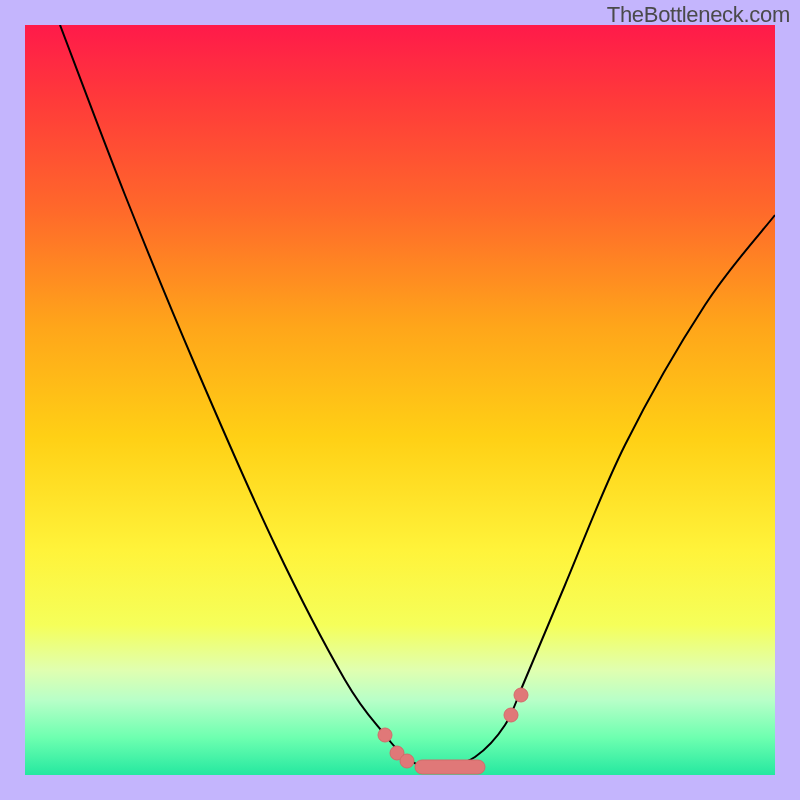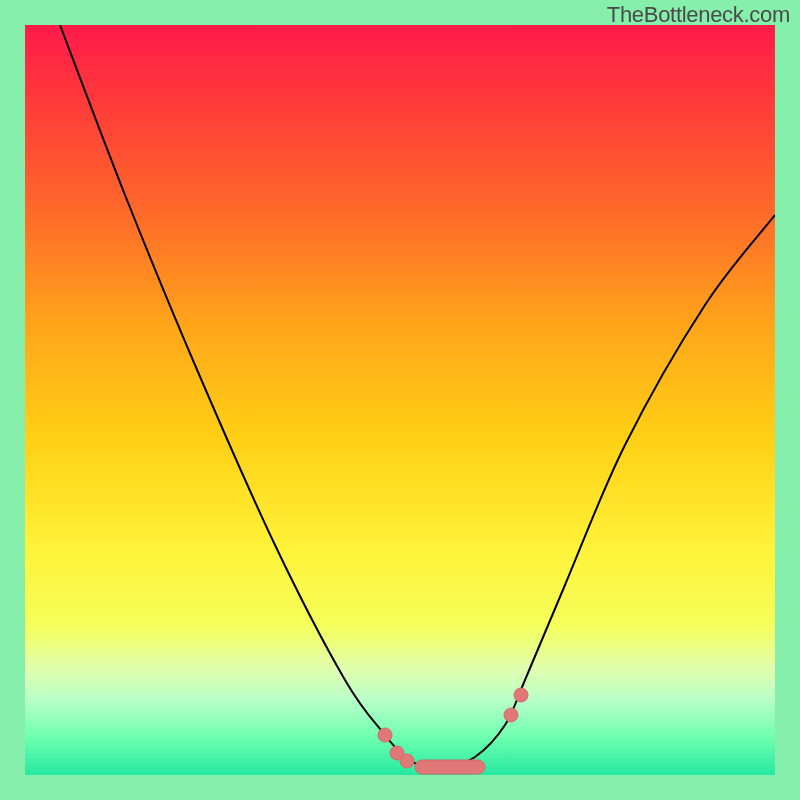--- a/index.html
+++ b/index.html
@@ -8,21 +8,21 @@
     width: 800px;
     height: 800px;
     overflow: hidden;
     background: #000;
     font-family: Arial, Helvetica, sans-serif;
   }
   .outer {
     position: relative;
     width: 800px;
     height: 800px;
-    background: #86efac;
+    background: #c4b5fd;
   }
   .plot-area {
     position: absolute;
     left: 25px;
     top: 25px;
     width: 750px;
     height: 750px;
     background: linear-gradient(
       to bottom,
       #ff1a4a 0%,

